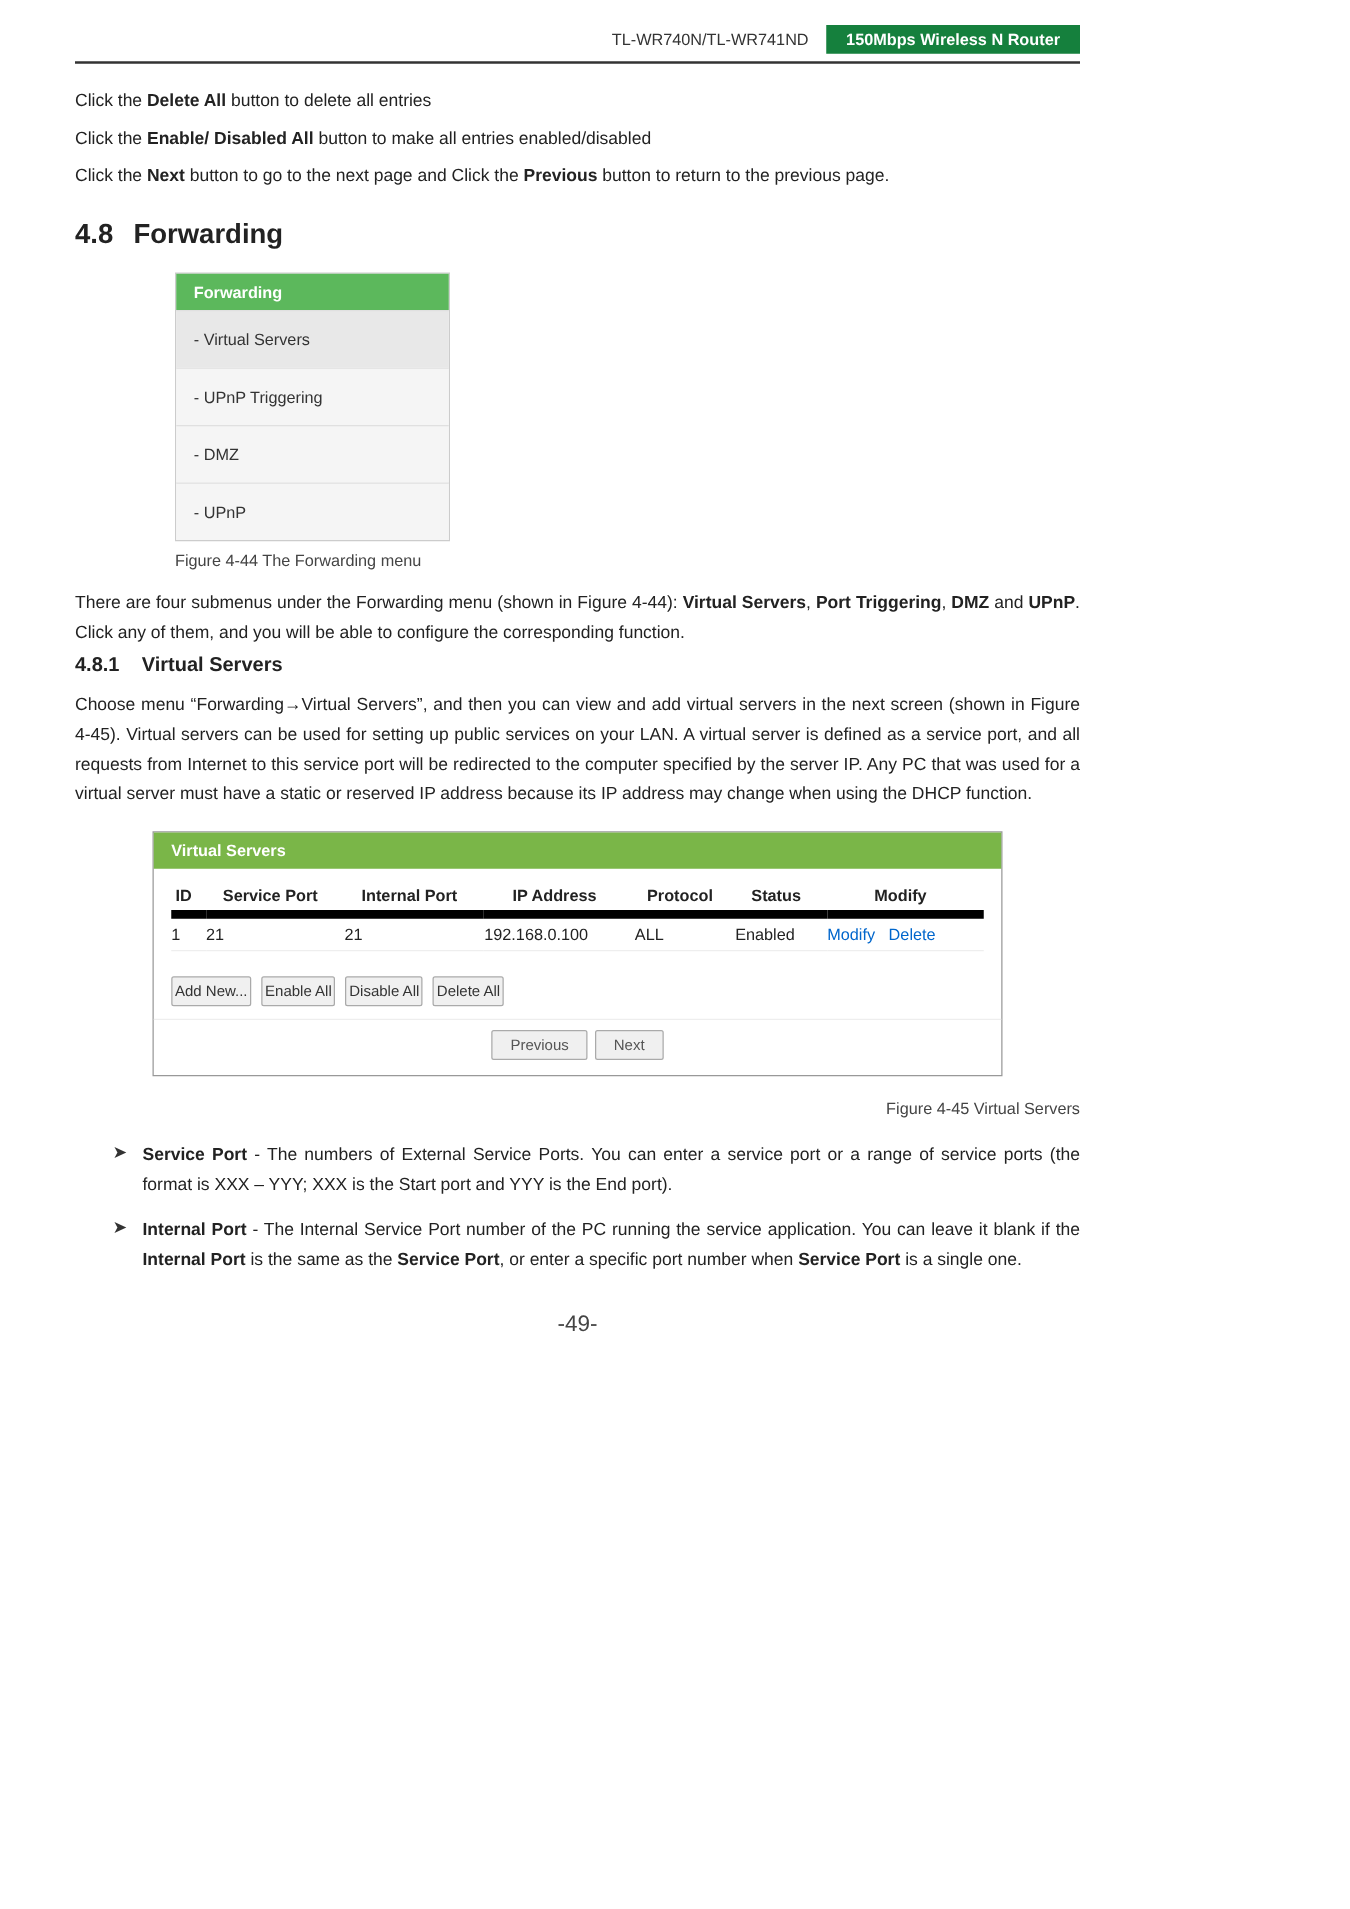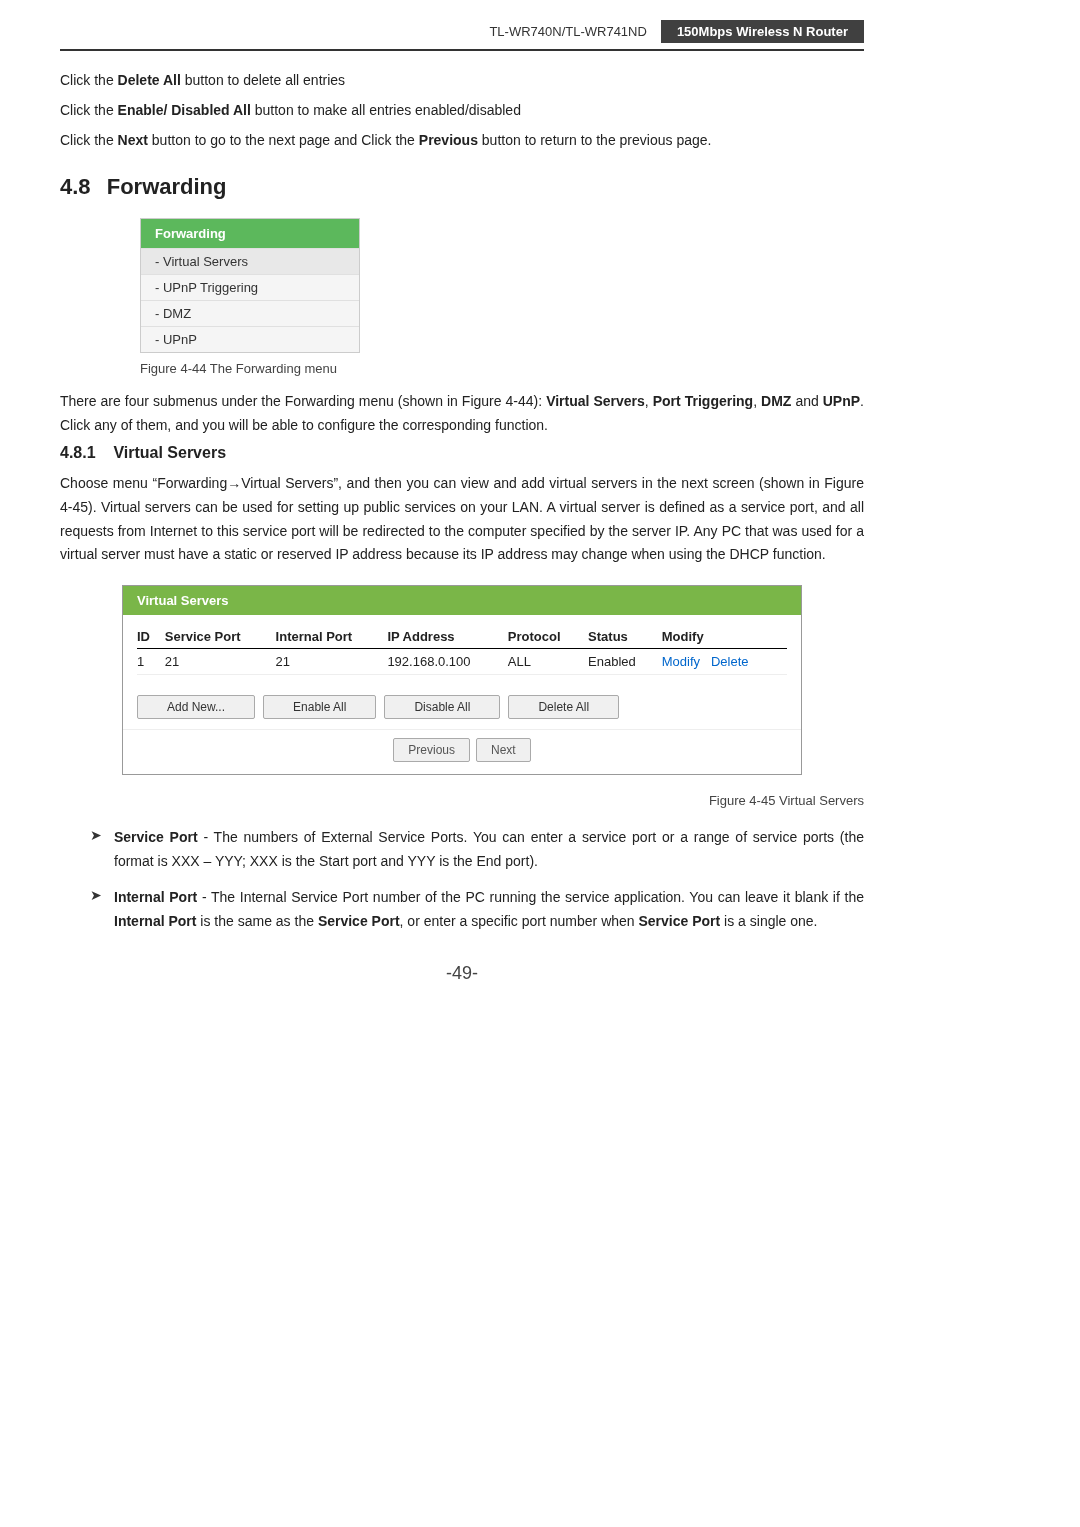--- a/index.html
+++ b/index.html
@@ -26,21 +26,21 @@
       border-bottom: 2px solid #333;
       padding-bottom: 6px;
       margin-bottom: 18px;
     }
     .header-model {
       font-size: 13px;
       color: #333;
       margin-right: 14px;
     }
     .header-title {
-      background: #404040;
+      background: #15803d;
       color: #fff;
       font-size: 13px;
       font-weight: bold;
       padding: 4px 16px;
     }
     
     .body-text {
       font-size: 14px;
       line-height: 1.7;
       margin-bottom: 6px;
@@ -71,21 +71,21 @@
       border: 1px solid #ccc;
       font-size: 13px;
     }
     .forwarding-menu .menu-header {
       background: #5cb85c;
       color: #fff;
       font-weight: bold;
       padding: 7px 14px;
     }
     .forwarding-menu .menu-item {
-      padding: 5px 14px;
+      padding: 15px 14px;
       border-top: 1px solid #e0e0e0;
       background: #f5f5f5;
       color: #333;
     }
     .forwarding-menu .menu-item.selected {
       background: #e8e8e8;
     }
     .figure-caption {
       font-size: 13px;
       color: #444;
@@ -108,23 +108,23 @@
     .vs-table-area {
       padding: 10px 14px 4px 14px;
     }
     .vs-table {
       width: 100%;
       border-collapse: collapse;
       margin-bottom: 10px;
     }
     .vs-table th {
       font-weight: bold;
-      text-align: left;
+      text-align: center;
       padding: 4px 8px 4px 0;
-      border-bottom: 1px solid #000000;
+      border-bottom: 7px solid #000000;
       font-size: 13px;
     }
     .vs-table td {
       padding: 5px 8px 5px 0;
       font-size: 13px;
       border-bottom: 1px solid #eee;
     }
     .modify-link {
       color: #0066cc;
       text-decoration: none;
@@ -135,21 +135,21 @@
       padding: 6px 14px 10px 14px;
       display: flex;
       gap: 8px;
       align-items: center;
     }
     .vs-btn {
       background: #f0f0f0;
       border: 1px solid #aaa;
       color: #333;
       font-size: 12px;
-      padding: 4px 29px;
+      padding: 4px 2px;
       cursor: pointer;
       border-radius: 2px;
     }
     
     .vs-nav {
       display: flex;
       justify-content: center;
       gap: 6px;
       padding: 8px 14px 12px 14px;
       border-top: 1px solid #eee;

